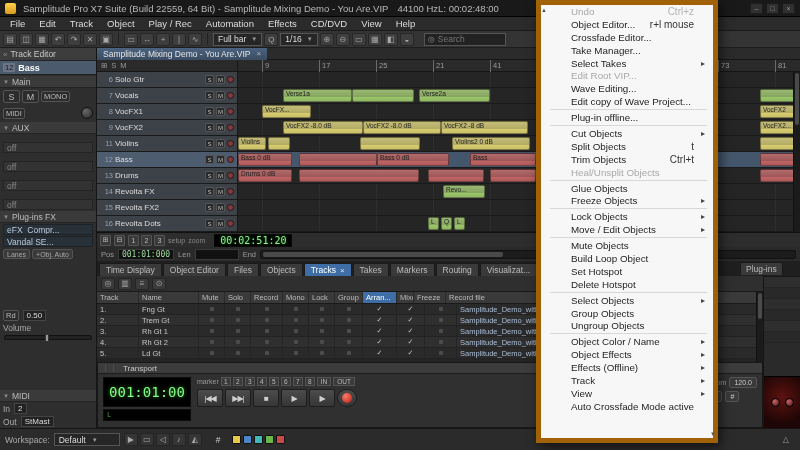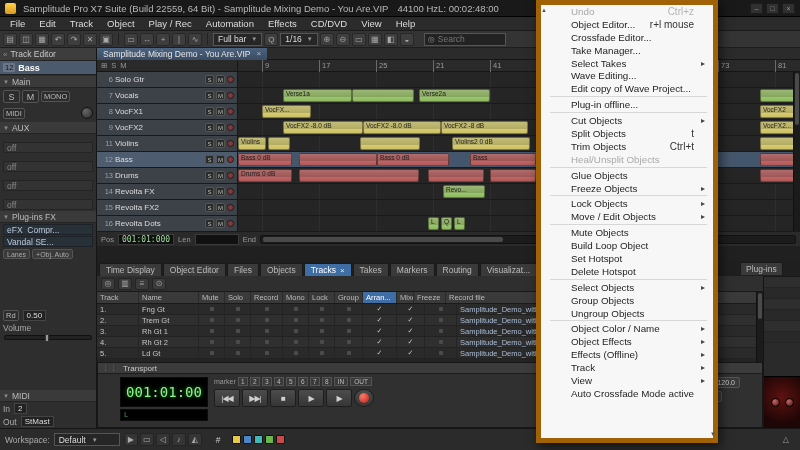--- a/index.html
+++ b/index.html
@@ -141,21 +141,21 @@
   .td.file{color:#a9bcd6}
   .tvscroll{position:absolute;right:0;top:0;bottom:0;width:7px;background:#1b1b1b;border-left:1px solid #111}
   .tvscroll i{display:block;margin:1px;height:26px;background:#4a4a4a;border-radius:2px}
 
   
   .transport{position:absolute;left:97px;top:362px;right:37px;height:66px;background:#303030;
     border:1px solid #171717}
   .tp-title{height:11px;background:#3c3c3c;display:flex;align-items:center;gap:5px;padding:0 4px;
     font-size:8px;color:#c9c9c9;border-bottom:1px solid #1c1c1c}
   .grip{color:#777;font-size:7px;letter-spacing:1px}
-  .tp-body{display:flex;gap:6px;padding:3px 22px;align-items:flex-start}
+  .tp-body{display:flex;gap:6px;padding:3px 5px;align-items:flex-start}
   .tp-lcd-block{display:flex;flex-direction:column;gap:2px}
   .tp-lcd{width:88px;height:30px;background:#000;border:1px solid #0c0c0c;color:#86f986;
     font-family:"DejaVu Sans Mono",monospace;font-size:14px;display:flex;align-items:center;
     justify-content:center;text-shadow:0 0 4px rgba(90,255,90,.6)}
   .tp-lcd-sub{width:88px;height:12px;background:#000;border:1px solid #0c0c0c;color:#4f9a4f;
     font-family:"DejaVu Sans Mono",monospace;font-size:7px;display:flex;align-items:center;padding:0 3px}
   .tp-mid{display:flex;flex-direction:column;gap:3px}
   .mkrow{display:flex;align-items:center;gap:2px;font-size:7px;color:#999}
   .mk{width:10px;height:9px;background:#3a3a3a;border:1px solid #555;color:#bbb;font-size:6.5px;
     display:flex;align-items:center;justify-content:center}
@@ -582,20 +582,32 @@
             </div>
             <div class="clip green" style="left: 203px; width: 11px;">
               <span class="cl-label">Q</span>
             </div>
             <div class="clip green" style="left: 216px; width: 11px;">
               <span class="cl-label">L</span>
             </div>
           </div>
         </div>
       </div>
+    <div class="arr-b1">
+      <span class="zp">⊞</span>
+      <span class="zp">⊟</span>
+      <span style="display:flex;gap:2px">
+          <span class="zp">1</span>
+          <span class="zp">2</span>
+          <span class="zp">3</span>
+        </span>
+      <span style="color:#888;font-size:7px">setup</span>
+      <span style="color:#888;font-size:7px">zoom</span>
+      <div class="lcd">00:02:51:20</div>
+    </div>
     <div class="arr-b2">
       <span>Pos</span>
       <span class="posfield">001:01:000</span>
       <span>Len</span>
       <span class="posfield"></span>
       <span>End</span>
       <div class="hscroll">
           <i></i>
         </div>
     </div>
@@ -943,20 +955,23 @@
         <div class="mi">
           <span class="milab">Crossfade Editor...</span>
         </div>
         <div class="mi">
           <span class="milab">Take Manager...</span>
         </div>
         <div class="mi">
           <span class="milab">Select Takes</span>
           <span class="miarr">▸</span>
         </div>
+        <div class="mi dis">
+          <span class="milab">Edit Root VIP...</span>
+        </div>
         <div class="mi">
           <span class="milab">Wave Editing...</span>
         </div>
         <div class="mi">
           <span class="milab">Edit copy of Wave Project...</span>
         </div>
         <div class="msep"></div>
         <div class="mi">
           <span class="milab">Plug-in offline...</span>
         </div>

